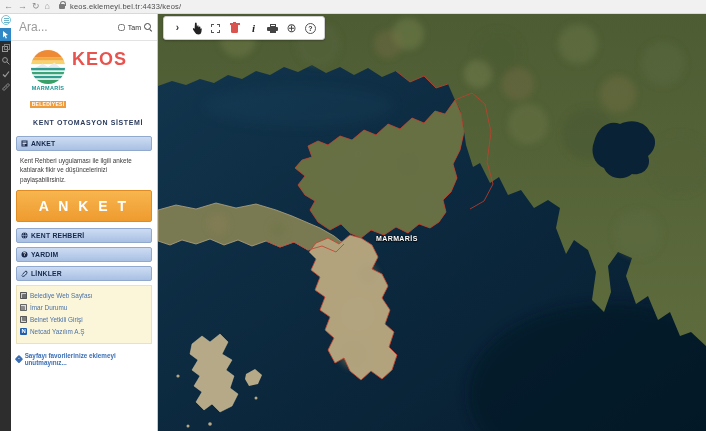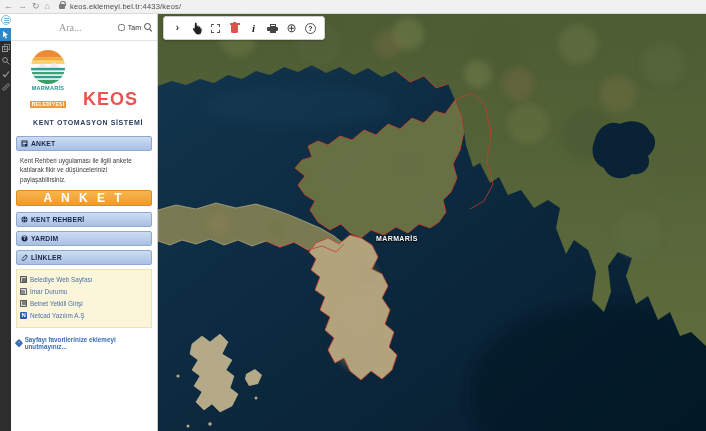--- a/index.html
+++ b/index.html
@@ -29,52 +29,52 @@
   .stripbody { flex:1; background:#2d2d2d; display:flex; flex-direction:column; align-items:center; padding-top:0; }
   .tool { width:11px; height:13px; display:flex; align-items:center; justify-content:center; }
   .tool.sel { background:#2f87c5; }
   .tool svg { display:block; }
 
   
   .sidebar { width:147px; flex:0 0 147px; background:#fff; border-right:1px solid #c9c9c9;
              display:flex; flex-direction:column; overflow:hidden; }
   .searchrow { height:27px; border-bottom:1px solid #e3e3e3; display:flex; align-items:center;
                padding:0 5px 0 8px; gap:3px; background:#fff; }
-  .searchrow input[type=text] { flex:1; min-width:0; border:none; outline:none; font-size:10px;
-               color:#444; font-family:Liberation Serif, serif;margin-left:40px; }
+  .searchrow input[type=text] { flex:1; min-width:0; border:none; outline:none; font-size:12px;
+               color:#444; font-family:Liberation Sans, sans-serif; }
   .searchrow input[type=text]::placeholder { color:#9b9b9b; }
   .searchrow input[type=checkbox] { width:7px; height:7px; margin:0; }
   .tamlbl { font-size:7px; color:#333; }
   .mag { width:8px; height:8px; position:relative; }
   .mag:before { content:""; position:absolute; top:0; left:0; width:5px; height:5px;
                 border:1.2px solid #444; border-radius:50%; }
   .mag:after { content:""; position:absolute; left:5.5px; top:5.5px; width:3px; height:1.2px;
                background:#444; transform:rotate(45deg); transform-origin:0 0; }
 
   .logo-block { padding:8px 6px 4px 14px; }
-  .logo-row { display:flex; align-items:flex-end; gap:12px; }
+  .logo-row { display:flex; align-items:flex-start; gap:1px; }
   .emblem { width:46px; text-align:center; }
   .emblem svg { display:block; margin:0 auto; }
   .muni1 { font-size:5.5px; font-weight:bold; color:#1d9390; letter-spacing:.3px; line-height:1.2; }
   .muni2 { font-size:5px; font-weight:bold; color:#fff; background:#ef9b3a; display:inline-block;
            padding:0 2px; letter-spacing:.3px; line-height:1.4; }
   .keos { font-size:18px; font-weight:bold; color:#e8534e; letter-spacing:1px; }
   .subtitle { text-align:center; font-size:7px; font-weight:bold; color:#2b3b5e;
               letter-spacing:.6px; margin-top:9px; }
 
   .menu { margin-top:6px; padding:0 5px; }
   .mbar { height:15px; background:linear-gradient(#cddcf2,#a9c0e4); border:1px solid #90a9cd;
           border-radius:2px; display:flex; align-items:center; gap:3px; padding:0 4px;
           margin-bottom:4px; cursor:pointer; }
   .mbar .mlabel { font-size:6.8px; font-weight:bold; color:#17284c; letter-spacing:.2px; }
   .micon { width:7px; height:7px; flex:0 0 7px; display:flex; }
   .micon svg { display:block; }
   .desc { font-size:6.3px; color:#3a3a3a; line-height:1.55; padding:1px 4px 4px 4px; }
-  .anketbtn { height:16px; background:linear-gradient(#f8b54e,#ee9b2f); border:1px solid #dd8d24;
-              border-radius:2px; color:#fff; font-weight:bold; font-size:12px; letter-spacing:3px;
+  .anketbtn { height:32px; background:linear-gradient(#f8b54e,#ee9b2f); border:1px solid #dd8d24;
+              border-radius:2px; color:#fff; font-weight:bold; font-size:14px; letter-spacing:3px;
               display:flex; align-items:center; justify-content:center; margin:1px 0 6px 0; cursor:pointer; }
 
   .links-panel { background:#fbf6d9; border:1px solid #ece2b8; margin:0 0 4px 0; padding:4px 3px 5px 3px; }
   .linkrow { display:flex; align-items:center; gap:3px; height:12px; cursor:pointer; }
   .lico { width:7px; height:7px; flex:0 0 7px; border-radius:1px; }
   .lico.g1 { background:#6f6f6f; box-shadow:inset 0 0 0 1px #555, inset 2px 2px 0 #cfcfcf; }
   .lico.g2 { background:#8c8c8c; box-shadow:inset 0 0 0 1px #666, inset -2px 2px 0 #e0e0e0; }
   .lico.g3 { background:#7d7d7d; box-shadow:inset 0 0 0 1px #5a5a5a, inset 2px -2px 0 #d8d8d8; }
   .lico.nc { background:#1f5fae; position:relative; }
   .lico.nc:before { content:"N"; position:absolute; top:-0.5px; left:1.5px; font-size:6px; color:#fff; font-weight:bold; }

